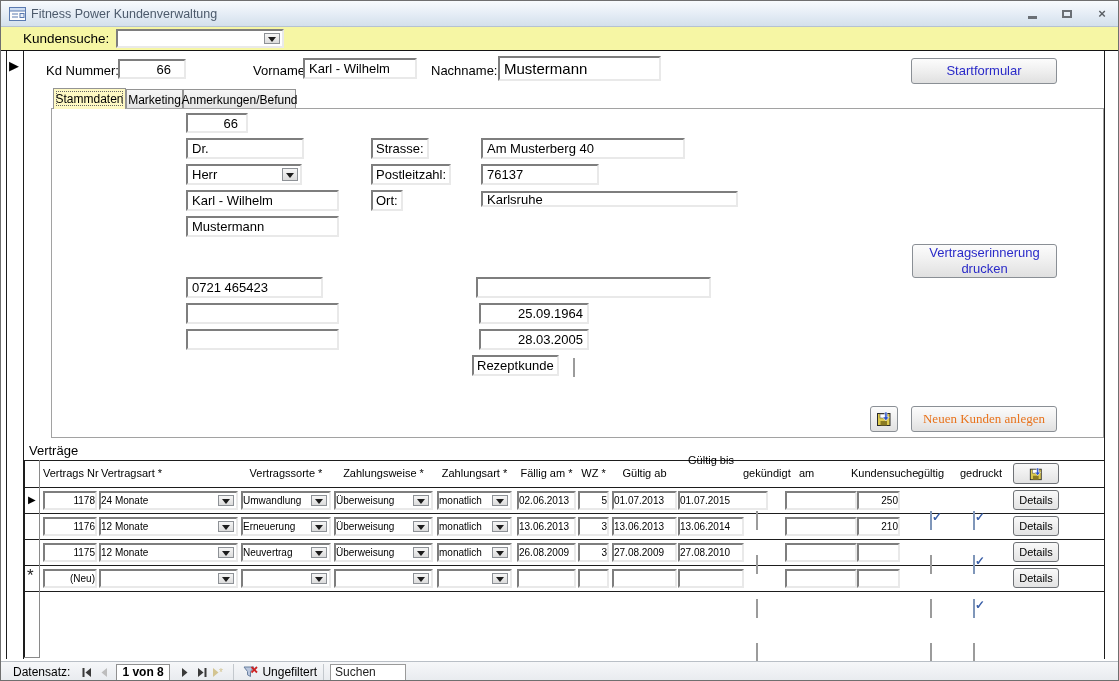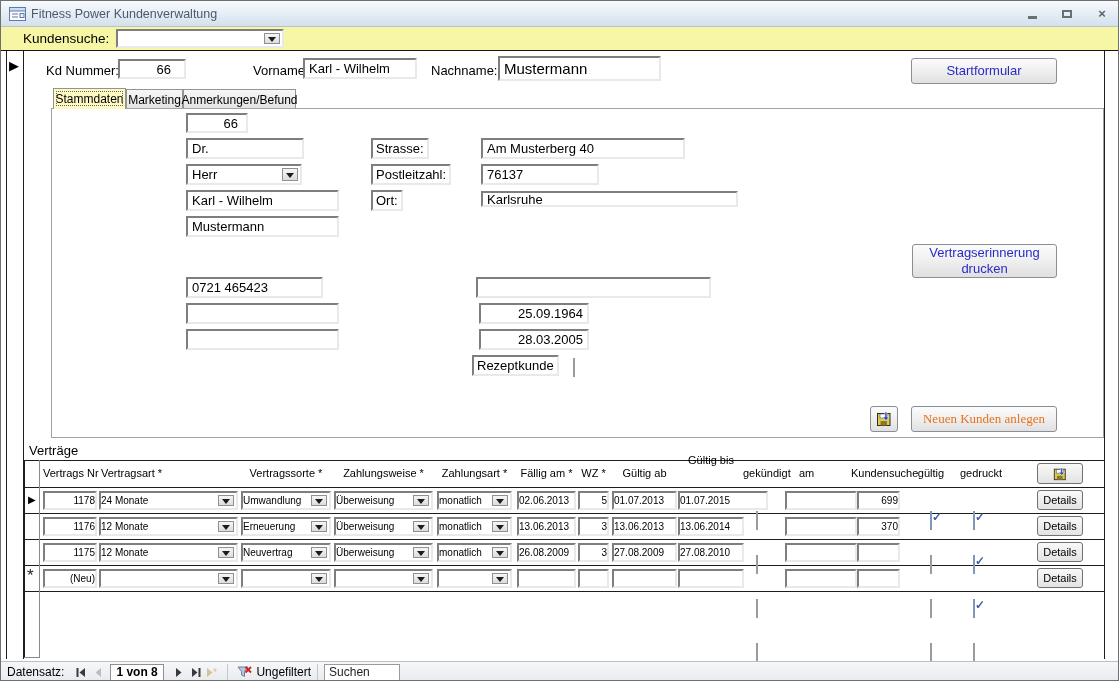--- a/index.html
+++ b/index.html
@@ -59,21 +59,21 @@
     border:1px solid #8a8f95; border-radius:3px;
     display:flex; align-items:center; justify-content:center;
     font-size:13px; text-align:center; line-height:1.25;
   }
   .btn.blue   { color:#2a2ac8; }
   .btn.orange { color:#e8731c;font-family:Liberation Serif, serif; }
   .btn-sm {
     background:linear-gradient(#f9f9f9,#e3e3e3);
     border:1px solid #6f7276; border-radius:3px;
     display:flex; align-items:center; justify-content:center;
-    font-size:11px; color:#000;margin-left:24px;
+    font-size:11px; color:#000;
   }
   
   .tab {
     height:20px; top:88px;
     border:1px solid #949494; border-bottom:none;
     background:linear-gradient(#f6f6f6,#e3e3e3);
     display:flex; align-items:center; justify-content:center;
     font-size:12px; padding:0 6px;
   }
   .tab.active {
@@ -350,21 +350,21 @@
         <span>01.07.2013</span>
       </div>
     <div class="abs tb" style="left:677px;top:490px;width:90px">
         <span>01.07.2015</span>
       </div>
     <span class="abs cb" style="left:755px;top:493px"></span>
     <div class="abs tb" style="left:784px;top:490px;width:72px">
         <span></span>
       </div>
     <div class="abs tb ra" style="left:856px;top:490px;width:43px">
-        <span>699</span>
+        <span>250</span>
       </div>
     <span class="abs cb checked" style="left:927px;top:493px"></span>
     <span class="abs cb checked" style="left:968px;top:493px"></span>
     <div class="abs btn-sm" style="left:1012px;top:489px;width:46px;height:20px">
         <span>Details</span>
       </div>
   </div>
 
   <div>
     <div class="abs tb ra" style="left:42px;top:516px;width:54px">
@@ -396,21 +396,21 @@
         <span>13.06.2013</span>
       </div>
     <div class="abs tb" style="left:677px;top:516px;width:66px">
         <span>13.06.2014</span>
       </div>
     <span class="abs cb" style="left:755px;top:519px"></span>
     <div class="abs tb" style="left:784px;top:516px;width:72px">
         <span></span>
       </div>
     <div class="abs tb ra" style="left:856px;top:516px;width:43px">
-        <span>370</span>
+        <span>210</span>
       </div>
     <span class="abs cb" style="left:927px;top:519px"></span>
     <span class="abs cb checked" style="left:968px;top:519px"></span>
     <div class="abs btn-sm" style="left:1012px;top:515px;width:46px;height:20px">
         <span>Details</span>
       </div>
   </div>
 
   <div>
     <div class="abs tb ra" style="left:42px;top:542px;width:54px">
@@ -501,21 +501,21 @@
     <span class="abs cb null-state" style="left:927px;top:571px"></span>
     <span class="abs cb null-state" style="left:968px;top:571px"></span>
     <div class="abs btn-sm" style="left:1012px;top:567px;width:46px;height:20px">
         <span>Details</span>
       </div>
   </div>
 </div>
 
 
 <div class="abs statusbar">
-  <span style="margin-left:6px">Datensatz:</span>
+  <span style="margin-left:12px">Datensatz:</span>
   <div class="navbtn" style="margin-left:8px">
     <svg width="12" height="11" viewBox="0 0 12 11">
         <rect x="1.5" y="1" width="2" height="9" fill="#3a3a3a"></rect>
         <polygon points="10,1 10,10 4.5,5.5" fill="#3a3a3a"></polygon>
       </svg>
   </div>
   <div class="navbtn">
     <svg width="12" height="11" viewBox="0 0 12 11">
         <polygon points="9,1 9,10 3.5,5.5" fill="#bdbdbd"></polygon>
       </svg>

